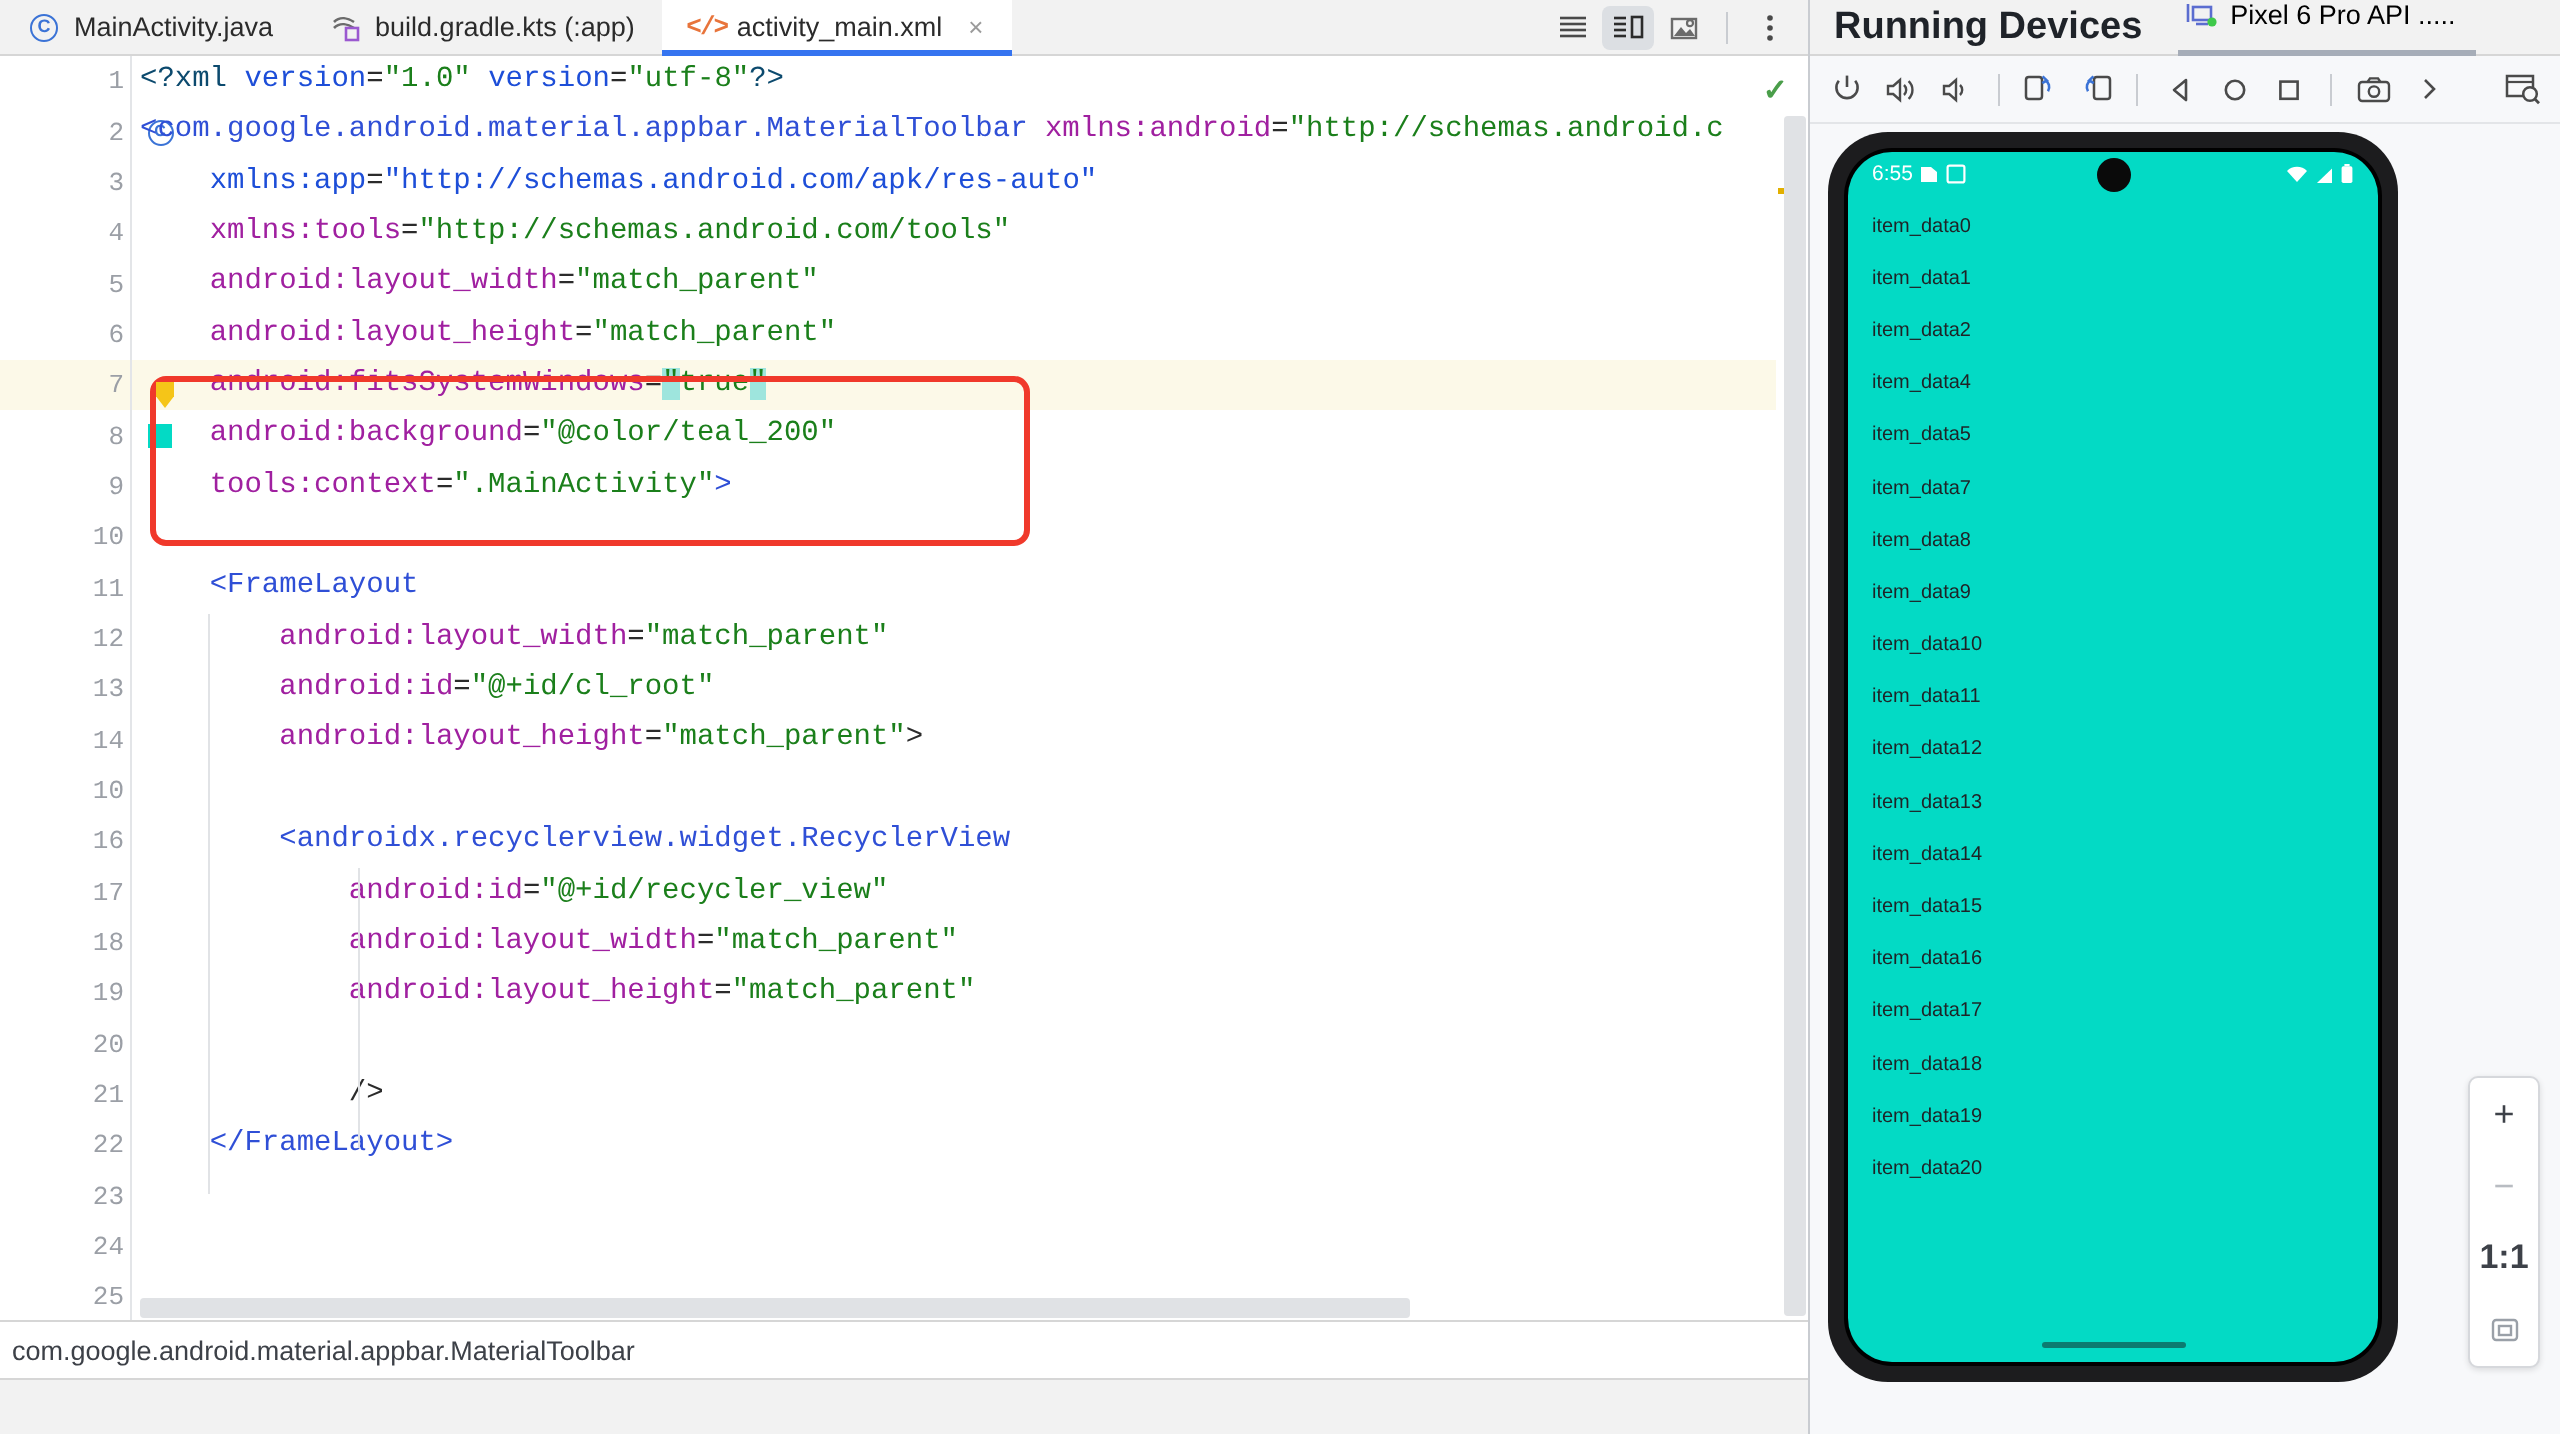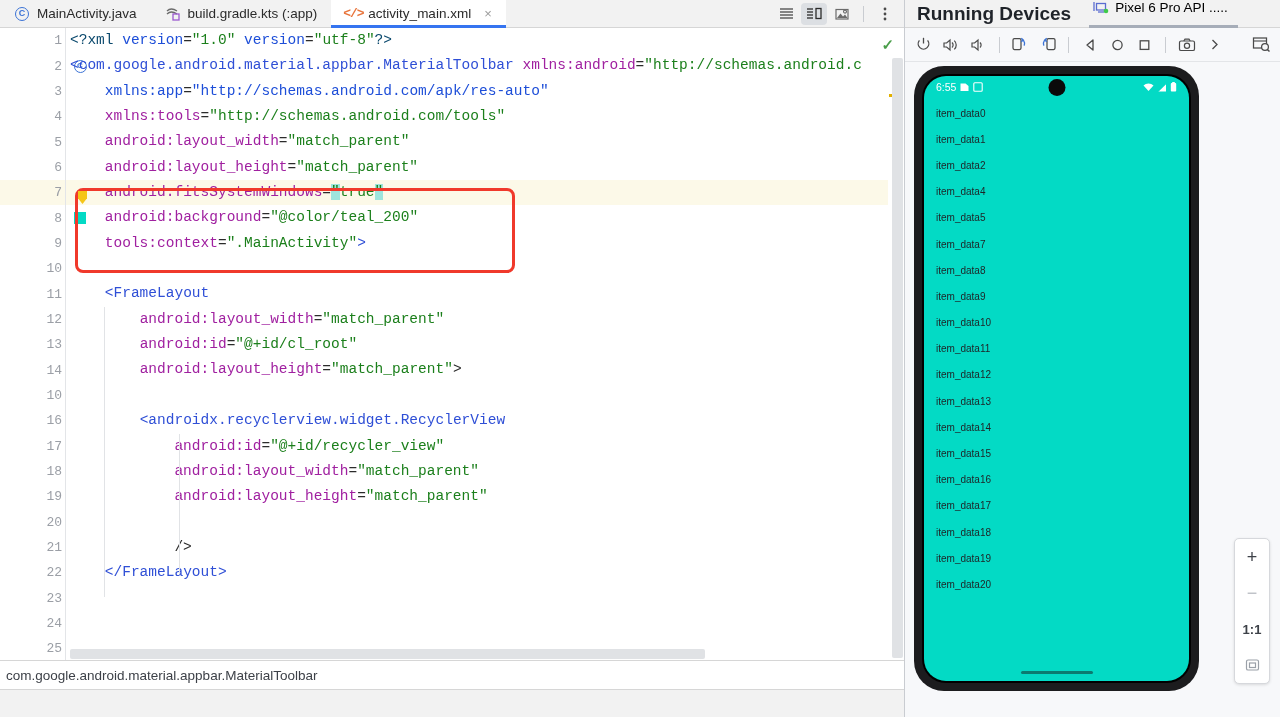--- a/index.html
+++ b/index.html
@@ -130,21 +130,21 @@
   .navpill { position:absolute; bottom:7px; left:50%; transform:translateX(-50%);
     width:72px; height:3px; border-radius:2px; background:#0c7b70; }
 
   
   .zoomcol { position:absolute; right:10px; top:476px; width:36px;
     background:#fff; border:1px solid #d6d8dc; border-radius:5px;
     box-shadow:0 1px 3px rgba(0,0,0,.12); }
   .zbtn { height:36px; display:flex; align-items:center; justify-content:center;
     font-size:18px; color:#3d4148; }
   .zbtn.dim { color:#b8bcc2; }
-  .zbtn.small { font-size:13px; font-weight:700; }
+  .zbtn.small { font-size:17px; font-weight:700; }
   svg { display:block; }
 </style>
 </head>
 <body>
 
 <div class="app">
 
   <div class="left-pane">
 
     <div class="tabbar">

